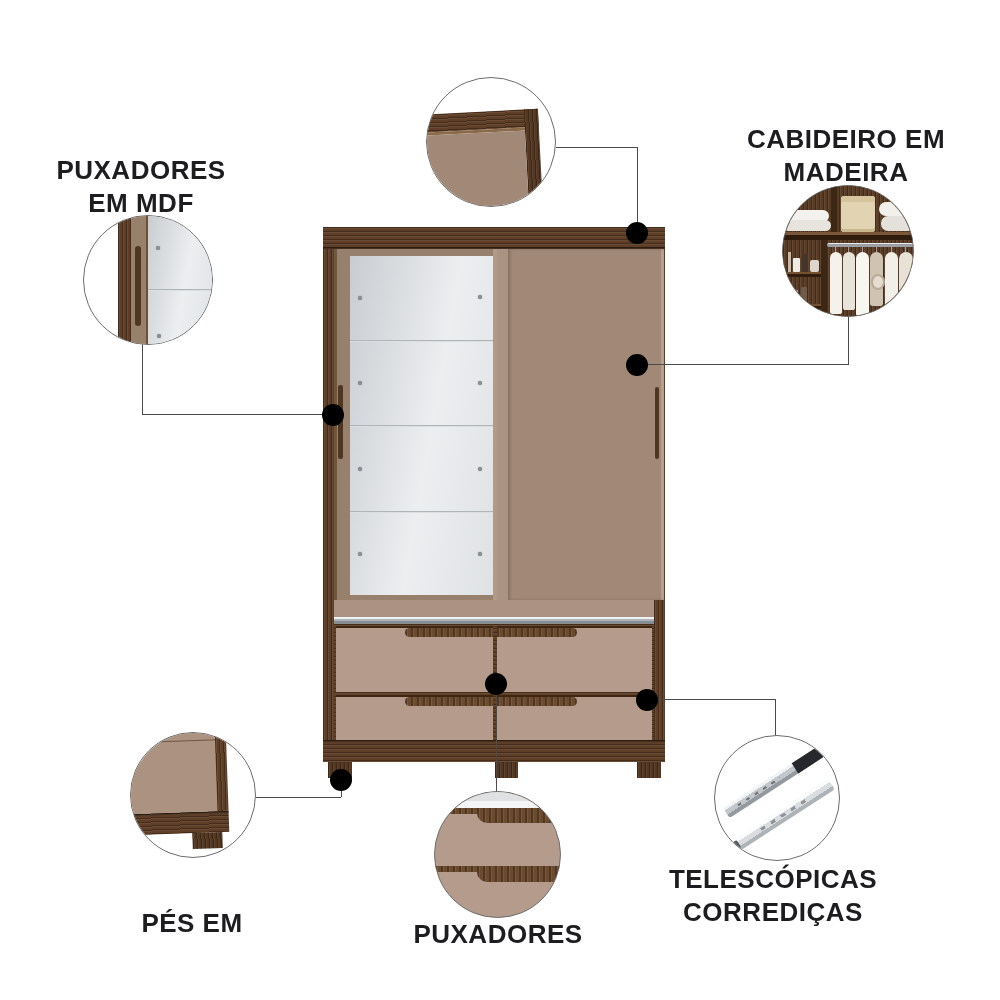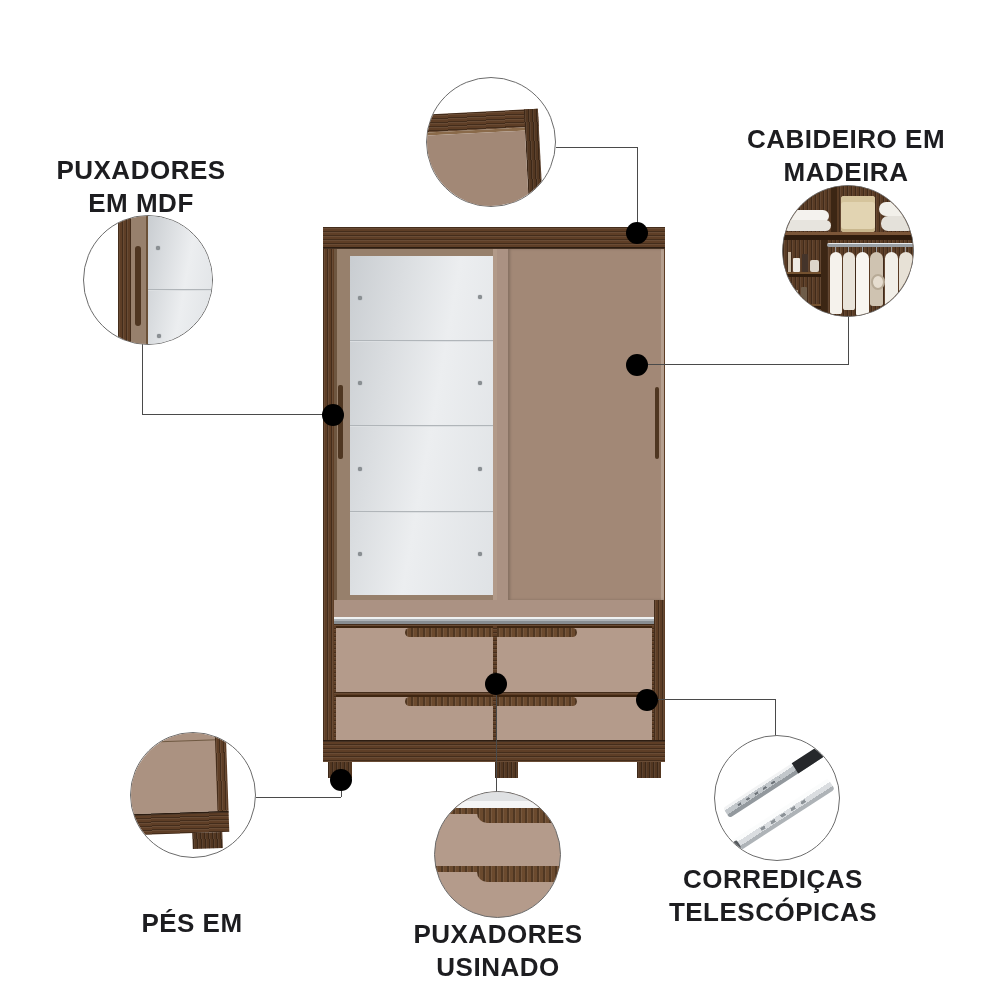--- a/index.html
+++ b/index.html
@@ -209,20 +209,19 @@
   </div>
   <div class="abs callout-label" style="left:-19px;top:154px;">
     <div>PUXADORES</div>
     <div>EM MDF</div>
   </div>
   <div class="abs callout-label" style="left:32px;top:907px;">
     <div>PÉS EM</div>
   </div>
   <div class="abs callout-label" style="left:338px;top:918px;">
     <div>PUXADORES</div>
-    <div>USINADO</div>
   </div>
   <div class="abs callout-label" style="left:613px;top:863px;">
+    <div>TELESCÓPICAS</div>
     <div>CORREDIÇAS</div>
-    <div>TELESCÓPICAS</div>
   </div>
 
 </div>
 
 </body></html>

